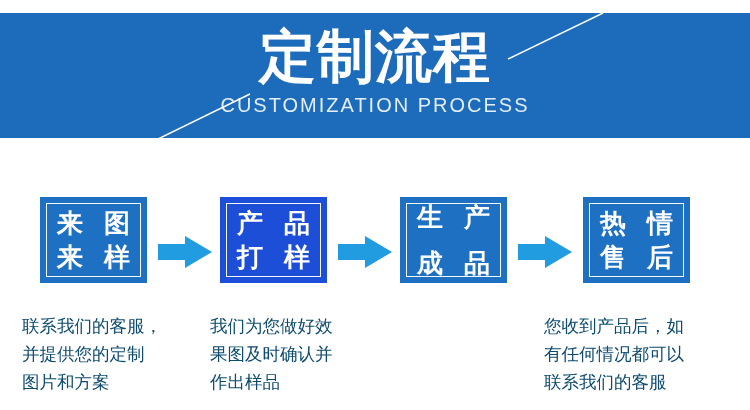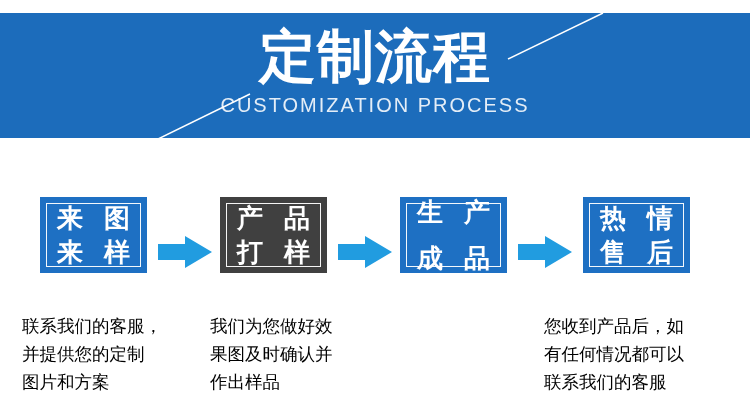--- a/index.html
+++ b/index.html
@@ -44,21 +44,21 @@
     position: absolute;
     top: 0; left: 0;
     width: 750px; height: 125px;
     z-index: 1;
   }
 
   
   .step-box {
     position: absolute;
     top: 197px;
-    width: 107px; height: 76px;
+    width: 107px; height: 86px;
     display: flex;
     flex-direction: column;
     align-items: center;
     justify-content: center;
   }
   .step-box-inner-border {
     position: absolute;
     top: 6px; left: 6px; right: 6px; bottom: 6px;
     border: 1.5px solid rgba(255,255,255,0.95);
     pointer-events: none;
@@ -86,21 +86,21 @@
   .arrow-2 { left: 338px; }
   .arrow-3 { left: 518px; }
 
   
   .step-desc {
     position: absolute;
     top: 312px;
     width: 178px;
     font-size: 17.5px;
     line-height: 28px;
-    color: #000000;
+    color: #0c4a6e;
     white-space: pre-line;
     text-align: left;
   }
   .desc-1 { left: 22px; }
   .desc-2 { left: 210px; }
   .desc-3 { left: 387px; }
   .desc-4 { left: 544px; }
 </style>
 </head>
 <body>
@@ -115,21 +115,21 @@
     <div class="banner-title">定制流程</div>
     <div class="banner-subtitle">CUSTOMIZATION PROCESS</div>
   </div>
 
   <div class="step-box box-1" style="background:#1e70c3;">
     <div class="step-box-inner-border"></div>
     <div class="step-box-line">来 图</div>
     <div class="step-box-line">来 样</div>
   </div>
 
-  <div class="step-box box-2" style="background:#404040;">
+  <div class="step-box box-2" style="background:#1d4ed8;">
     <div class="step-box-inner-border"></div>
     <div class="step-box-line">产 品</div>
     <div class="step-box-line">打 样</div>
   </div>
 
   <div class="step-box box-3" style="background:#1e70c3;">
     <div class="step-box-inner-border"></div>
     <div class="step-box-line">生 产</div>
     <div class="step-box-line">成 品</div>
   </div>

